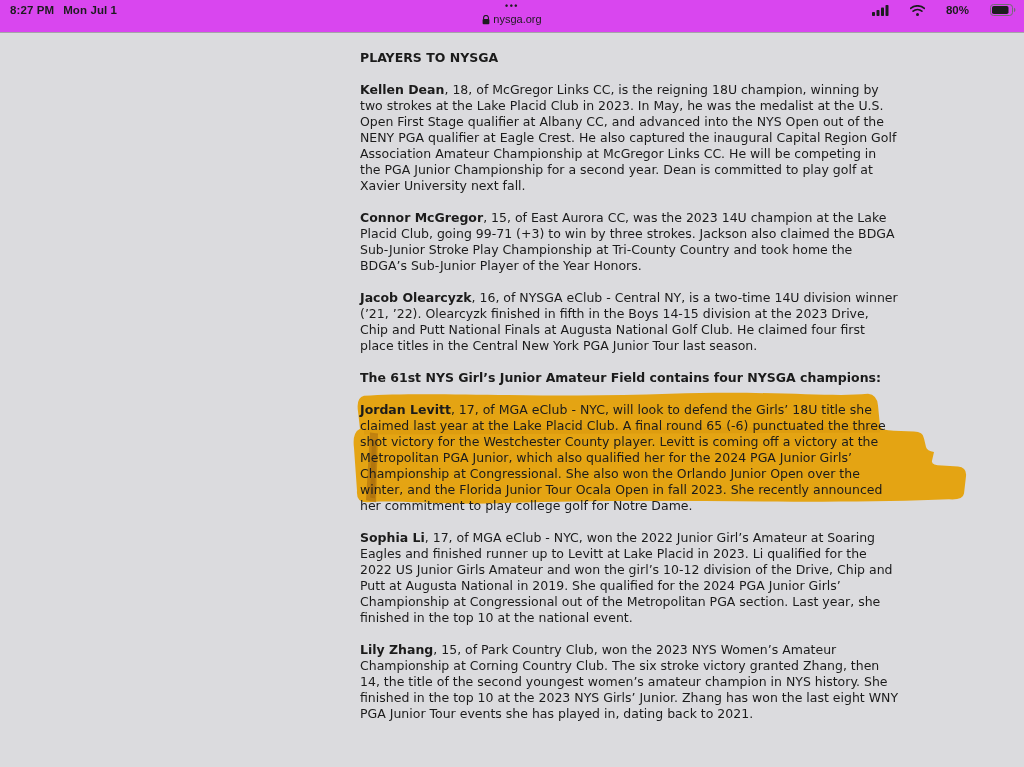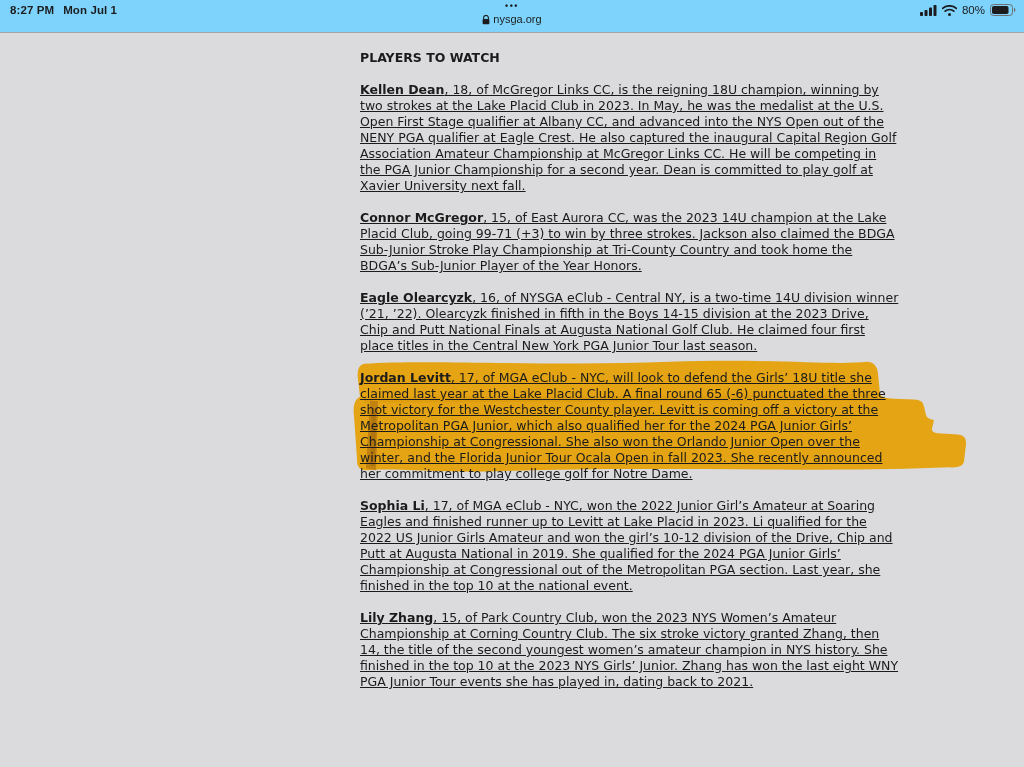--- a/index.html
+++ b/index.html
@@ -5,21 +5,21 @@
   * { margin:0; padding:0; box-sizing:border-box; }
   html,body { background:#9a9a9c; }
   .screen {
     position:relative; width:1024px; height:767px; overflow:hidden;
     background:#dbdbde;
     font-family:"DejaVu Sans", sans-serif;
     color:#1b1b1b;
   }
   
   .statusbar {
-    position:relative; height:33px; background:#7dd3fc;
+    position:relative; height:33px; background:#d946ef;
     border-bottom:1px solid #a5a5a8;
     font-family:"Liberation Sans", sans-serif;
   }
   .sb-left {
     position:absolute; left:10px; top:4px;
     font-size:11.5px; font-weight:700; letter-spacing:.1px; color:#1c1c1e;
   }
   .sb-left .date { font-weight:700; margin-left:9px; }
   .sb-center {
     position:absolute; left:0; right:0; top:2px; text-align:center;
@@ -27,33 +27,33 @@
   .sb-dots {
     font-size:9px; font-weight:700; letter-spacing:1.5px; color:#1c1c1e; line-height:9px;
   }
   .sb-url {
     margin-top:2px; font-size:11px; color:#1c1c1e; line-height:13px;
     display:inline-flex; align-items:center; gap:3px; display:flex; justify-content:center;
   }
   .sb-url svg { display:block; }
   .sb-right {
     position:absolute; right:8px; top:4px;
-    display:flex; align-items:center; gap:5px;
-    font-size:11.5px; font-weight:400; color:#1c1c1e;
+    display:flex; align-items:center; gap:21px;
+    font-size:11.5px; font-weight:700; color:#1c1c1e;
   }
   .sb-right svg { display:block; }
   
   .article {
     position:relative; margin-left:360px; width:553px; padding-top:17px;
     font-size:12.5px; line-height:16px;
   }
   .article h1, .article h2 {
     font-size:12.5px; line-height:16px; font-weight:700; margin:0 0 16px 0;
   }
-  .article p { margin:0 13px 16px 0;text-decoration:underline; }
+  .article p { margin:0 13px 16px 0; }
   .article .extra-gap { margin-top:10px; }
   
   .hl-wrap { position:relative; }
   .hl-wrap p { position:relative; z-index:1; margin-bottom:16px; }
   .hl-blob {
     position:absolute; left:-10px; top:-12px;
     width:calc(100% + 67px); height:calc(100% + 8px);
     z-index:0; pointer-events:none;
   }
 </style>
@@ -94,29 +94,30 @@
       <svg width="26" height="12" viewBox="0 0 26 12">
         <rect x="0.5" y="0.5" width="22" height="11" rx="3" fill="none" stroke="#6e6e70" stroke-width="1"></rect>
         <rect x="2" y="2" width="16.5" height="8" rx="1.8" fill="#1c1c1e"></rect>
         <path d="M24 3.8 a2.4 2.4 0 0 1 0 4.4 Z" fill="#6e6e70"></path>
       </svg>
     </div>
   </div>
 
   <div class="article">
 
-    <h1>PLAYERS TO WATCH</h1>
+    <h1>PLAYERS TO NYSGA</h1>
 
 
     <p><strong>Kellen Dean</strong><span>, 18, of McGregor Links CC, is the reigning 18U champion, winning by two strokes at the Lake Placid Club in 2023. In May, he was the medalist at the U.S. Open First Stage qualifier at Albany CC, and advanced into the NYS Open out of the NENY PGA qualifier at Eagle Crest. He also captured the inaugural Capital Region Golf Association Amateur Championship at McGregor Links CC. He will be competing in the PGA Junior Championship for a second year. Dean is committed to play golf at Xavier University next fall.</span></p>
 
     <p><strong>Connor McGregor</strong><span>, 15, of East Aurora CC, was the 2023 14U champion at the Lake Placid Club, going 99-71 (+3) to win by three strokes. Jackson also claimed the BDGA Sub-Junior Stroke Play Championship at Tri-County Country and took home the BDGA’s Sub-Junior Player of the Year Honors.</span></p>
 
-    <p><strong>Eagle Olearcyzk</strong><span>, 16, of NYSGA eClub - Central NY, is a two-time 14U division winner (’21, ’22). Olearcyzk finished in fifth in the Boys 14-15 division at the 2023 Drive, Chip and Putt National Finals at Augusta National Golf Club. He claimed four first place titles in the Central New York PGA Junior Tour last season.</span></p>
+    <p><strong>Jacob Olearcyzk</strong><span>, 16, of NYSGA eClub - Central NY, is a two-time 14U division winner (’21, ’22). Olearcyzk finished in fifth in the Boys 14-15 division at the 2023 Drive, Chip and Putt National Finals at Augusta National Golf Club. He claimed four first place titles in the Central New York PGA Junior Tour last season.</span></p>
 
+    <h2 class="extra-gap">The 61st NYS Girl’s Junior Amateur Field contains four NYSGA champions:</h2>
 
     <div class="hl-wrap">
       <svg class="hl-blob" viewBox="0 0 620 124" preserveAspectRatio="none">
         <path d="M 14 6
                  C 80 1, 200 9, 320 4
                  C 420 0, 480 8, 518 4
                  Q 527 5, 528 16
                  L 530 37
                  Q 531 42, 544 42
                  L 564 43

